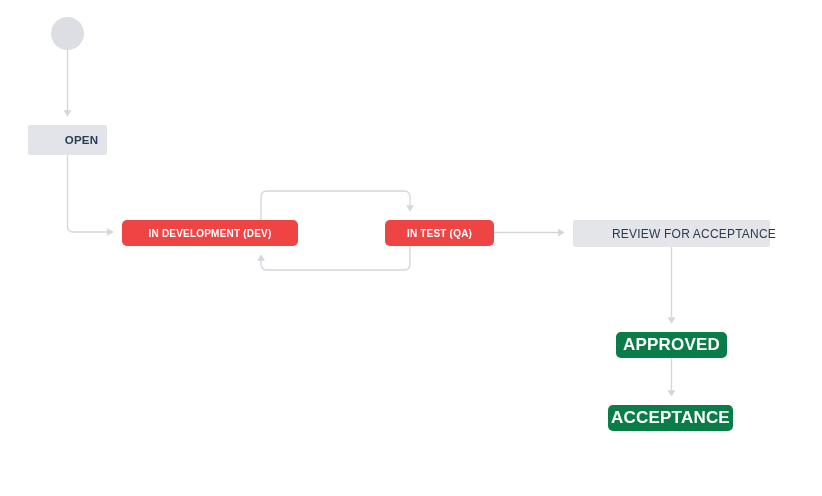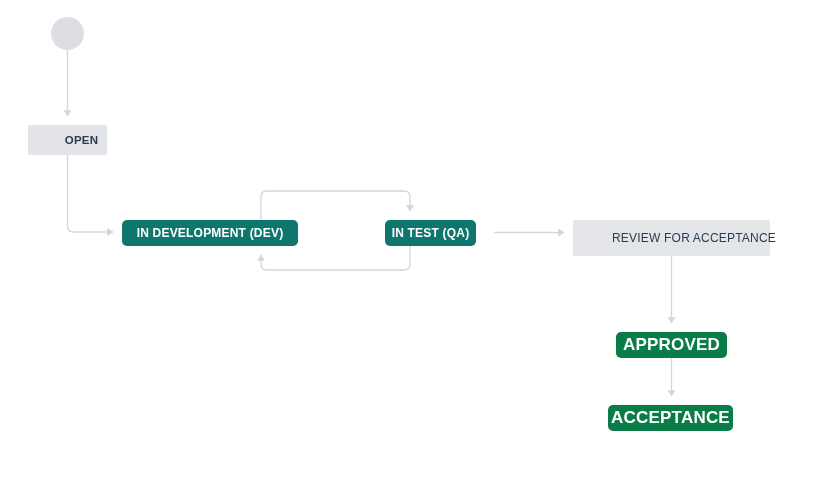--- a/index.html
+++ b/index.html
@@ -47,23 +47,23 @@
     border-radius: 2px;
   }
   .node-review {
     background: #e3e5e9;
     color: #2b3b52;
     font-size: 12px;
     font-weight: normal;
     border-radius: 2px;
   }
   .node-blue {
-    background: #0f766e;
+    background: #ef4444;
     color: #ffffff;
-    font-size: 12px;
+    font-size: 10px;
     font-weight: bold;
     border-radius: 5px;
   }
   .node-green {
     background: #0a7c48;
     color: #ffffff;
     font-size: 17px;
     font-weight: bold;
     border-radius: 5px;
   }
@@ -96,21 +96,21 @@
       <path d="M671.5,358 L671.5,396" marker-end="url(#arrow-down)"></path>
     </g>
   </svg>
 
   <div class="node-start" style="left:51px; top:17px; width:33px; height:33px;"></div>
 
   <div class="node node-status-grey" style="left:28px; top:125px; width:79px; height:30px;padding-left:28px;">OPEN</div>
 
   <div class="node node-blue" style="left:122px; top:220px; width:176px; height:26px;">IN DEVELOPMENT (DEV)</div>
 
-  <div class="node node-blue" style="left:385px; top:220px; width:91px; height:26px;">IN TEST (QA)</div>
+  <div class="node node-blue" style="left:385px; top:220px; width:109px; height:26px;">IN TEST (QA)</div>
 
-  <div class="node node-review" style="left:573px; top:220px; width:197px; height:36px;padding-left:45px;">REVIEW FOR ACCEPTANCE</div>
+  <div class="node node-review" style="left:573px; top:220px; width:197px; height:27px;padding-left:45px;">REVIEW FOR ACCEPTANCE</div>
 
   <div class="node node-green" style="left:616px; top:332px; width:111px; height:26px;">APPROVED</div>
 
   <div class="node node-green" style="left:608px; top:405px; width:125px; height:26px;">ACCEPTANCE</div>
 
 </div>
 
 </body></html>

